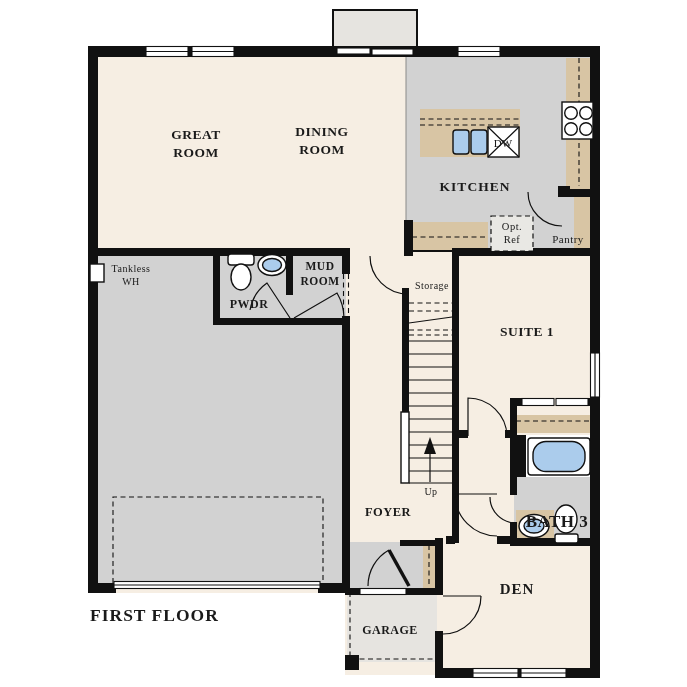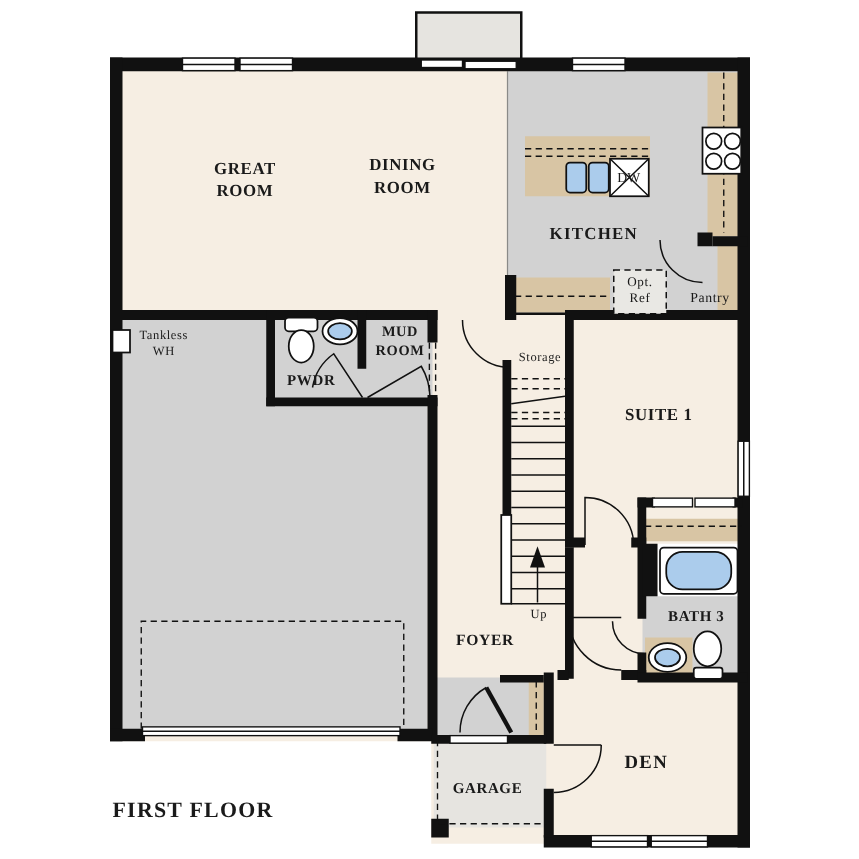--- a/index.html
+++ b/index.html
@@ -29,24 +29,24 @@
   .lab-optref{left:512px;top:233px;font-size:10.5px;line-height:1.25}
   .lab-dw{left:503px;top:143px;font-size:11px;letter-spacing:0}
   .lab-mud{left:320px;top:274px;font-size:11.5px}
   .lab-pwdr{left:249px;top:305px;font-size:12px}
   .lab-tankless{left:131px;top:275px;font-size:10px;line-height:1.3}
   .lab-garage{left:222px;top:446px;font-size:13.5px}
   .lab-storage{left:432px;top:286px;font-size:10px}
   .lab-up{left:431px;top:492px;font-size:10px}
   .lab-foyer{left:388px;top:512px;font-size:12.5px}
   .lab-suite{left:527px;top:332px;font-size:13.5px}
-  .lab-bath{left:557px;top:494px;font-size:12px}
-  .lab-den{left:517px;top:611px;font-size:15px;letter-spacing:1px}
+  .lab-bath{left:557px;top:522px;font-size:17px}
+  .lab-den{left:517px;top:590px;font-size:15px;letter-spacing:1px}
   .lab-porch{left:390px;top:631px;font-size:12px}
-  .lab-title{left:90px;top:648px;font-size:17.5px;transform:translate(0,-50%);letter-spacing:1px}
+  .lab-title{left:90px;top:616px;font-size:17.5px;transform:translate(0,-50%);letter-spacing:1px}
 </style>
 </head>
 <body>
 
 <div id="plan">
   <svg width="687" height="687" viewBox="0 0 687 687">
 
     <rect x="333" y="10" width="84" height="40" class="f-light" stroke="#111" stroke-width="2"></rect>
 
     <g>

